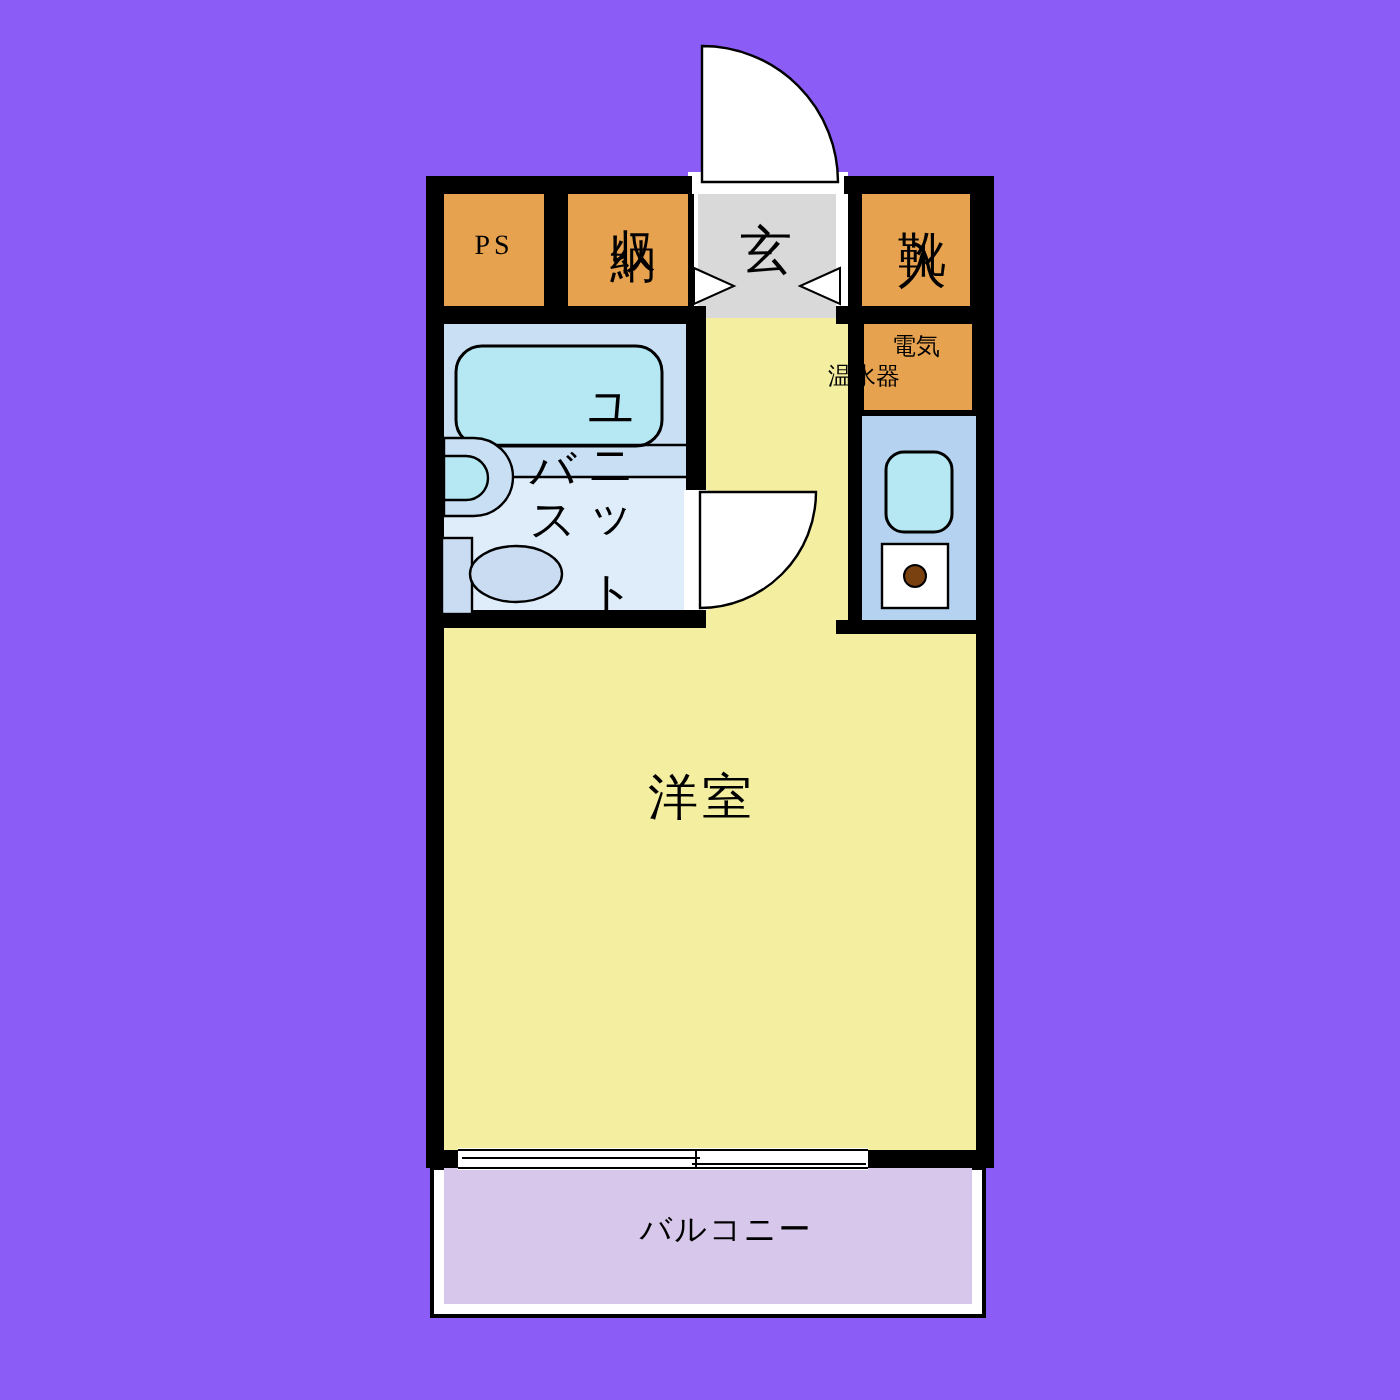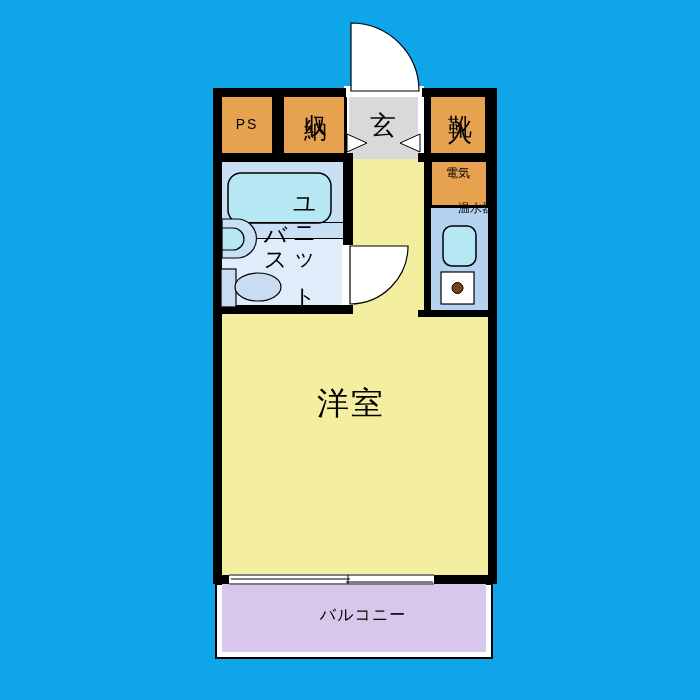--- a/index.html
+++ b/index.html
@@ -1,18 +1,18 @@
 <!DOCTYPE html>
 <html style="--c-wall: #000000; --c-orange: #e6a24f; --c-yellow: #f3eea0; --c-gray: #d9d9d9; --c-bath_upper: #c9dff4; --c-bath_lower: #dfecf9; --c-cyan: #b5e8f3; --c-kitchen_blue: #b5d3f0; --c-lavender: #d7c7ea; --c-toilet_blue: #c9dcf2; --c-burner: #7a4110;"><head>
 <meta charset="utf-8">
 <style>
   html,body { margin:0; padding:0; background:#fff; }
   #canvas {
-    position:relative; width:700px; height:700px; background:#0ea5e9;
-    font-family:Liberation Sans, sans-serif; overflow:hidden;
+    position:relative; width:700px; height:700px; background:#8b5cf6;
+    font-family:Liberation Serif, serif; overflow:hidden;
   }
   .abs { position:absolute; }
   .wall { position:absolute; background:var(--c-wall); }
   .room { position:absolute; }
   .box  { position:absolute; border:3px solid var(--c-wall); box-sizing:border-box; }
   .lbl  { position:absolute; color:#000; white-space:pre; }
   .center { text-align:center; }
   .vtext {
     writing-mode:vertical-rl; text-orientation:upright;
   }
@@ -98,22 +98,22 @@
 
   <div class="lbl center" style="left:221px; top:116px; width:52px; font-size:14px; letter-spacing:2px;">PS</div>
 
   <div class="lbl vtext" style="left:301px; top:96px; font-size:23px; letter-spacing:5px;">収納</div>
 
   <div class="lbl center" style="left:348px; top:108px; width:70px; font-size:26px;">玄</div>
 
   <div class="lbl vtext" style="left:444px; top:96px; font-size:24px; letter-spacing:4px;">靴入</div>
 
   <div class="lbl" style="left:446px; top:167px; font-size:12px; line-height:13px;">電気</div>
-  <div class="lbl" style="left:458px; top:182px; font-size:12px; line-height:13px;margin-top:20px;">温水器</div>
+  <div class="lbl" style="left:414px; top:182px; font-size:12px; line-height:13px;">温水器</div>
 
   <div class="lbl vtext" style="left:290px; top:183px; font-size:23px; letter-spacing:3px;">ユニット</div>
   <div class="lbl vtext" style="left:261px; top:209px; font-size:23px; letter-spacing:3px;">バス</div>
 
-  <div class="lbl center" style="left:301px; top:382px; width:100px; font-size:32px; letter-spacing:2px;">洋室</div>
+  <div class="lbl center" style="left:301px; top:382px; width:100px; font-size:25px; letter-spacing:2px;">洋室</div>
 
   <div class="lbl center" style="left:283px; top:605px; width:160px; font-size:16px; letter-spacing:1px;">バルコニー</div>
 
 </div>
 
 </body></html>

